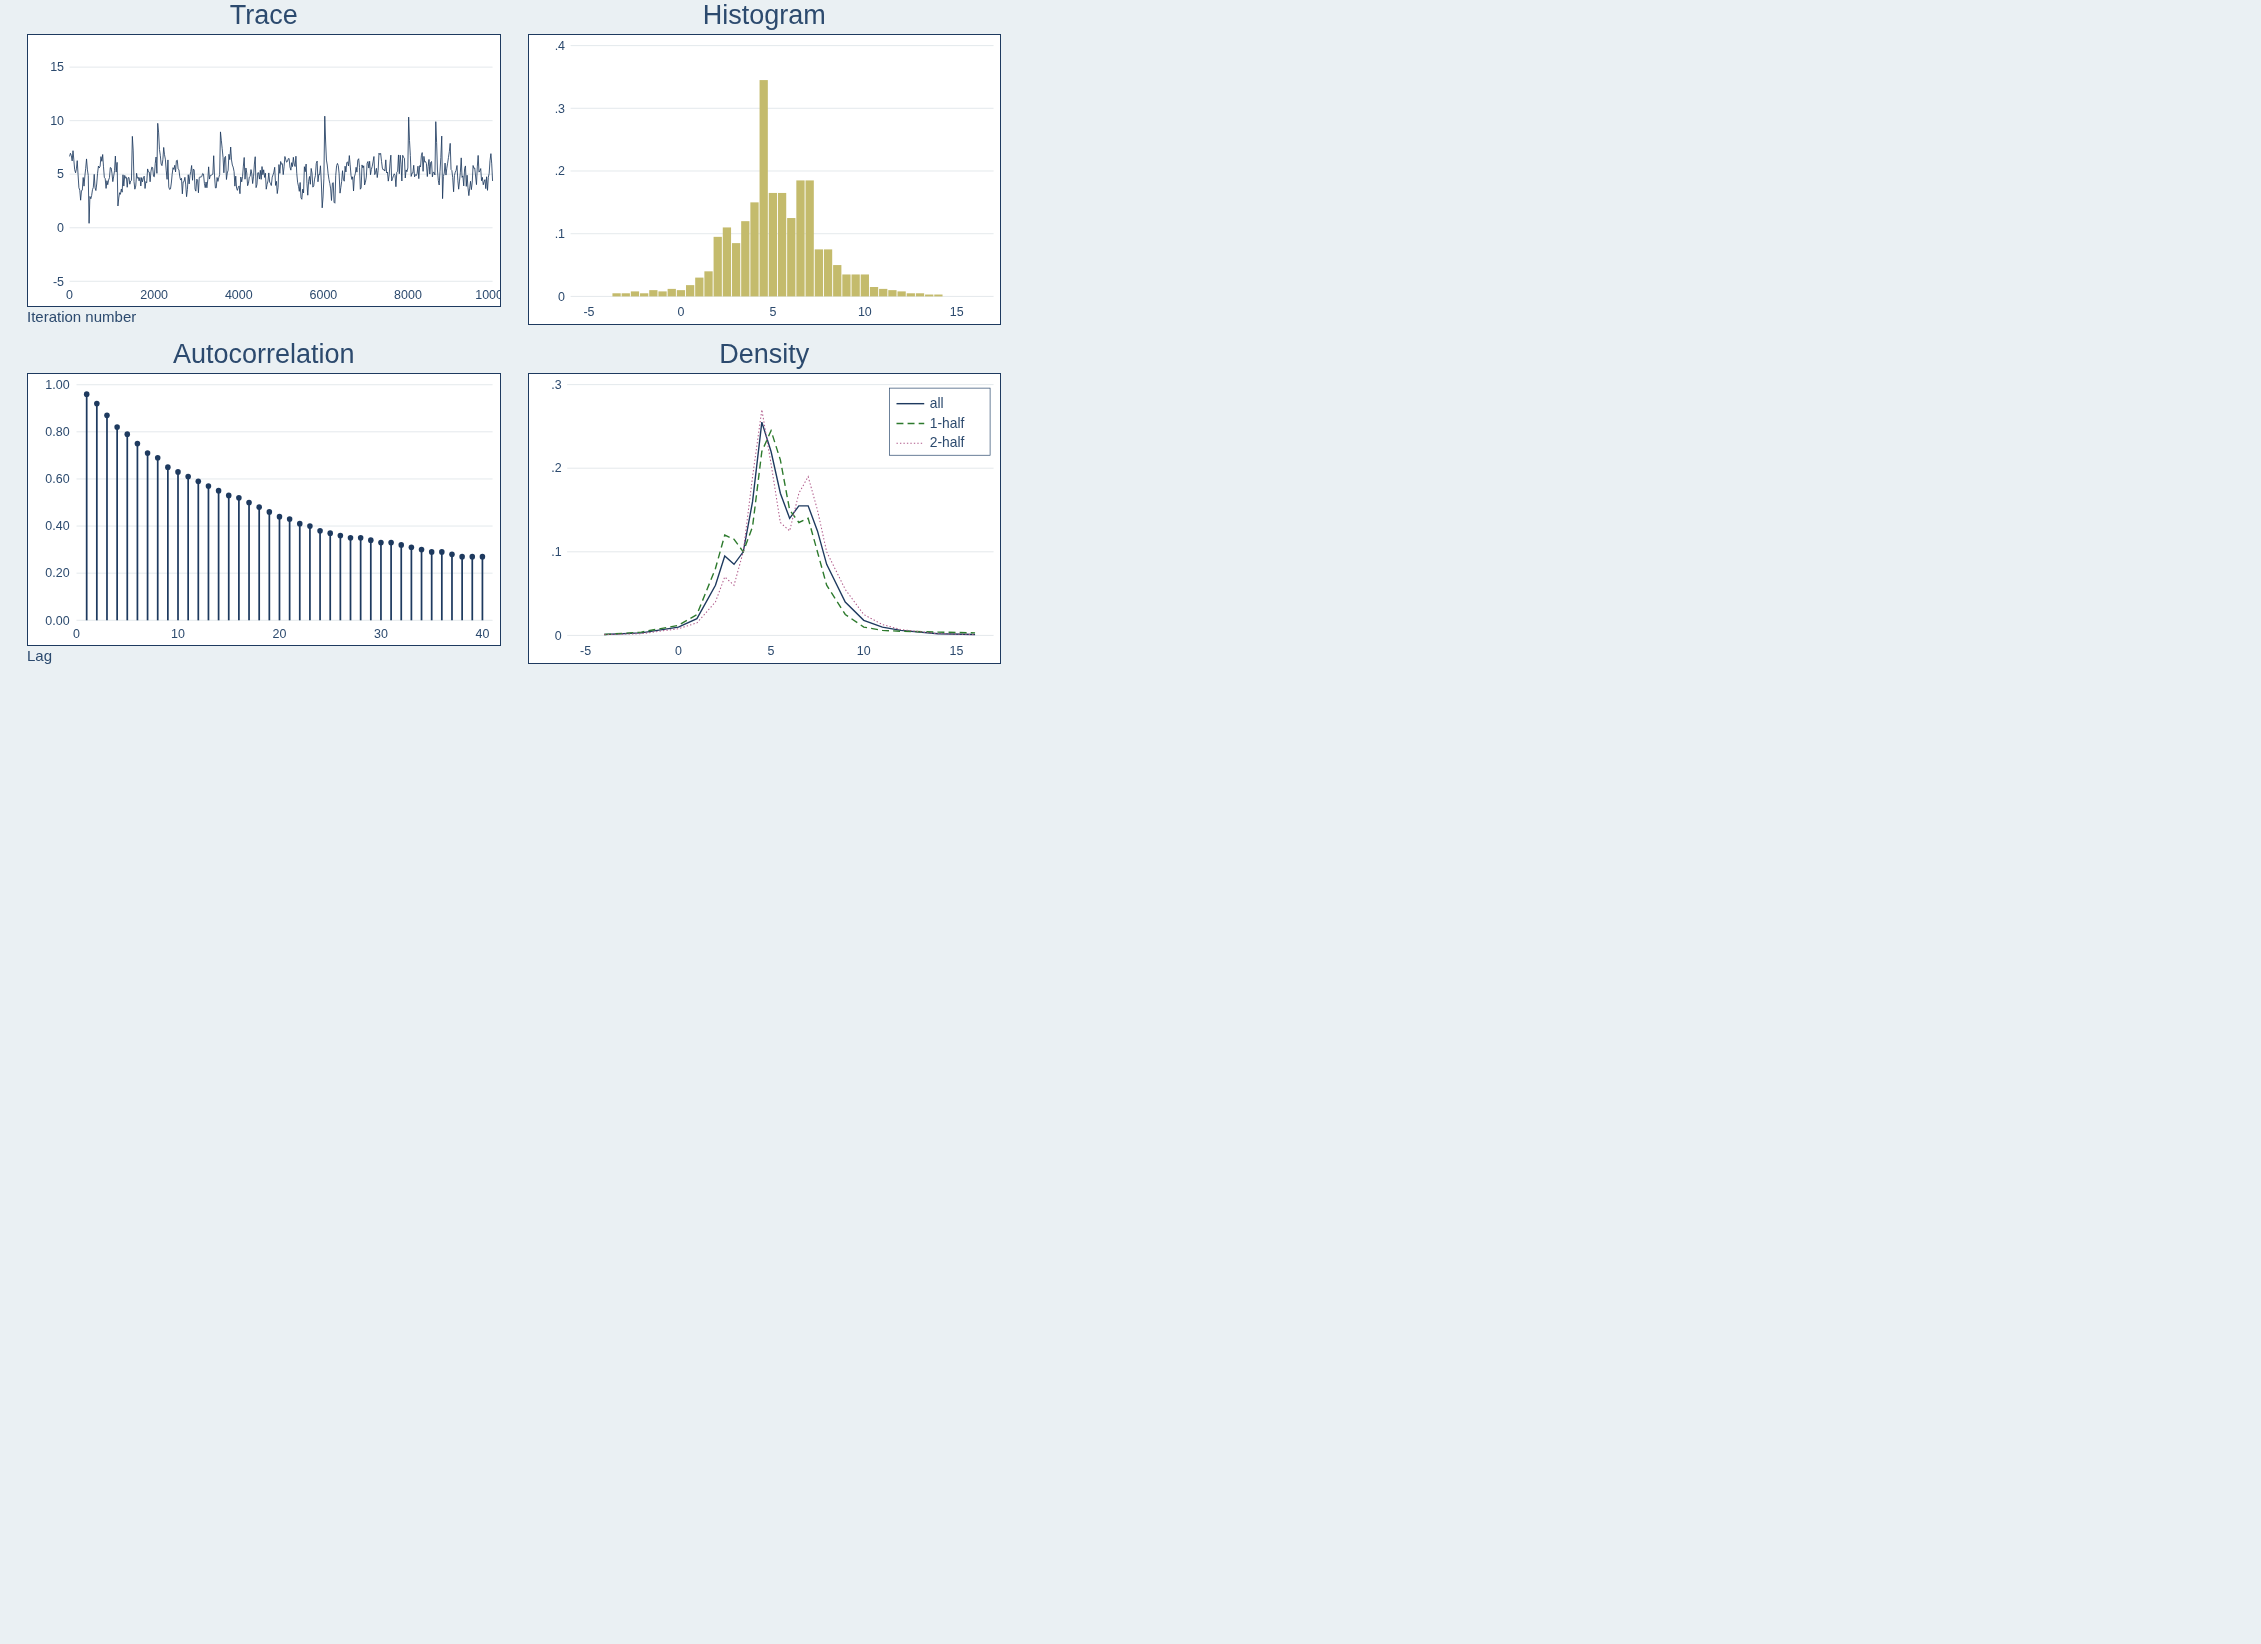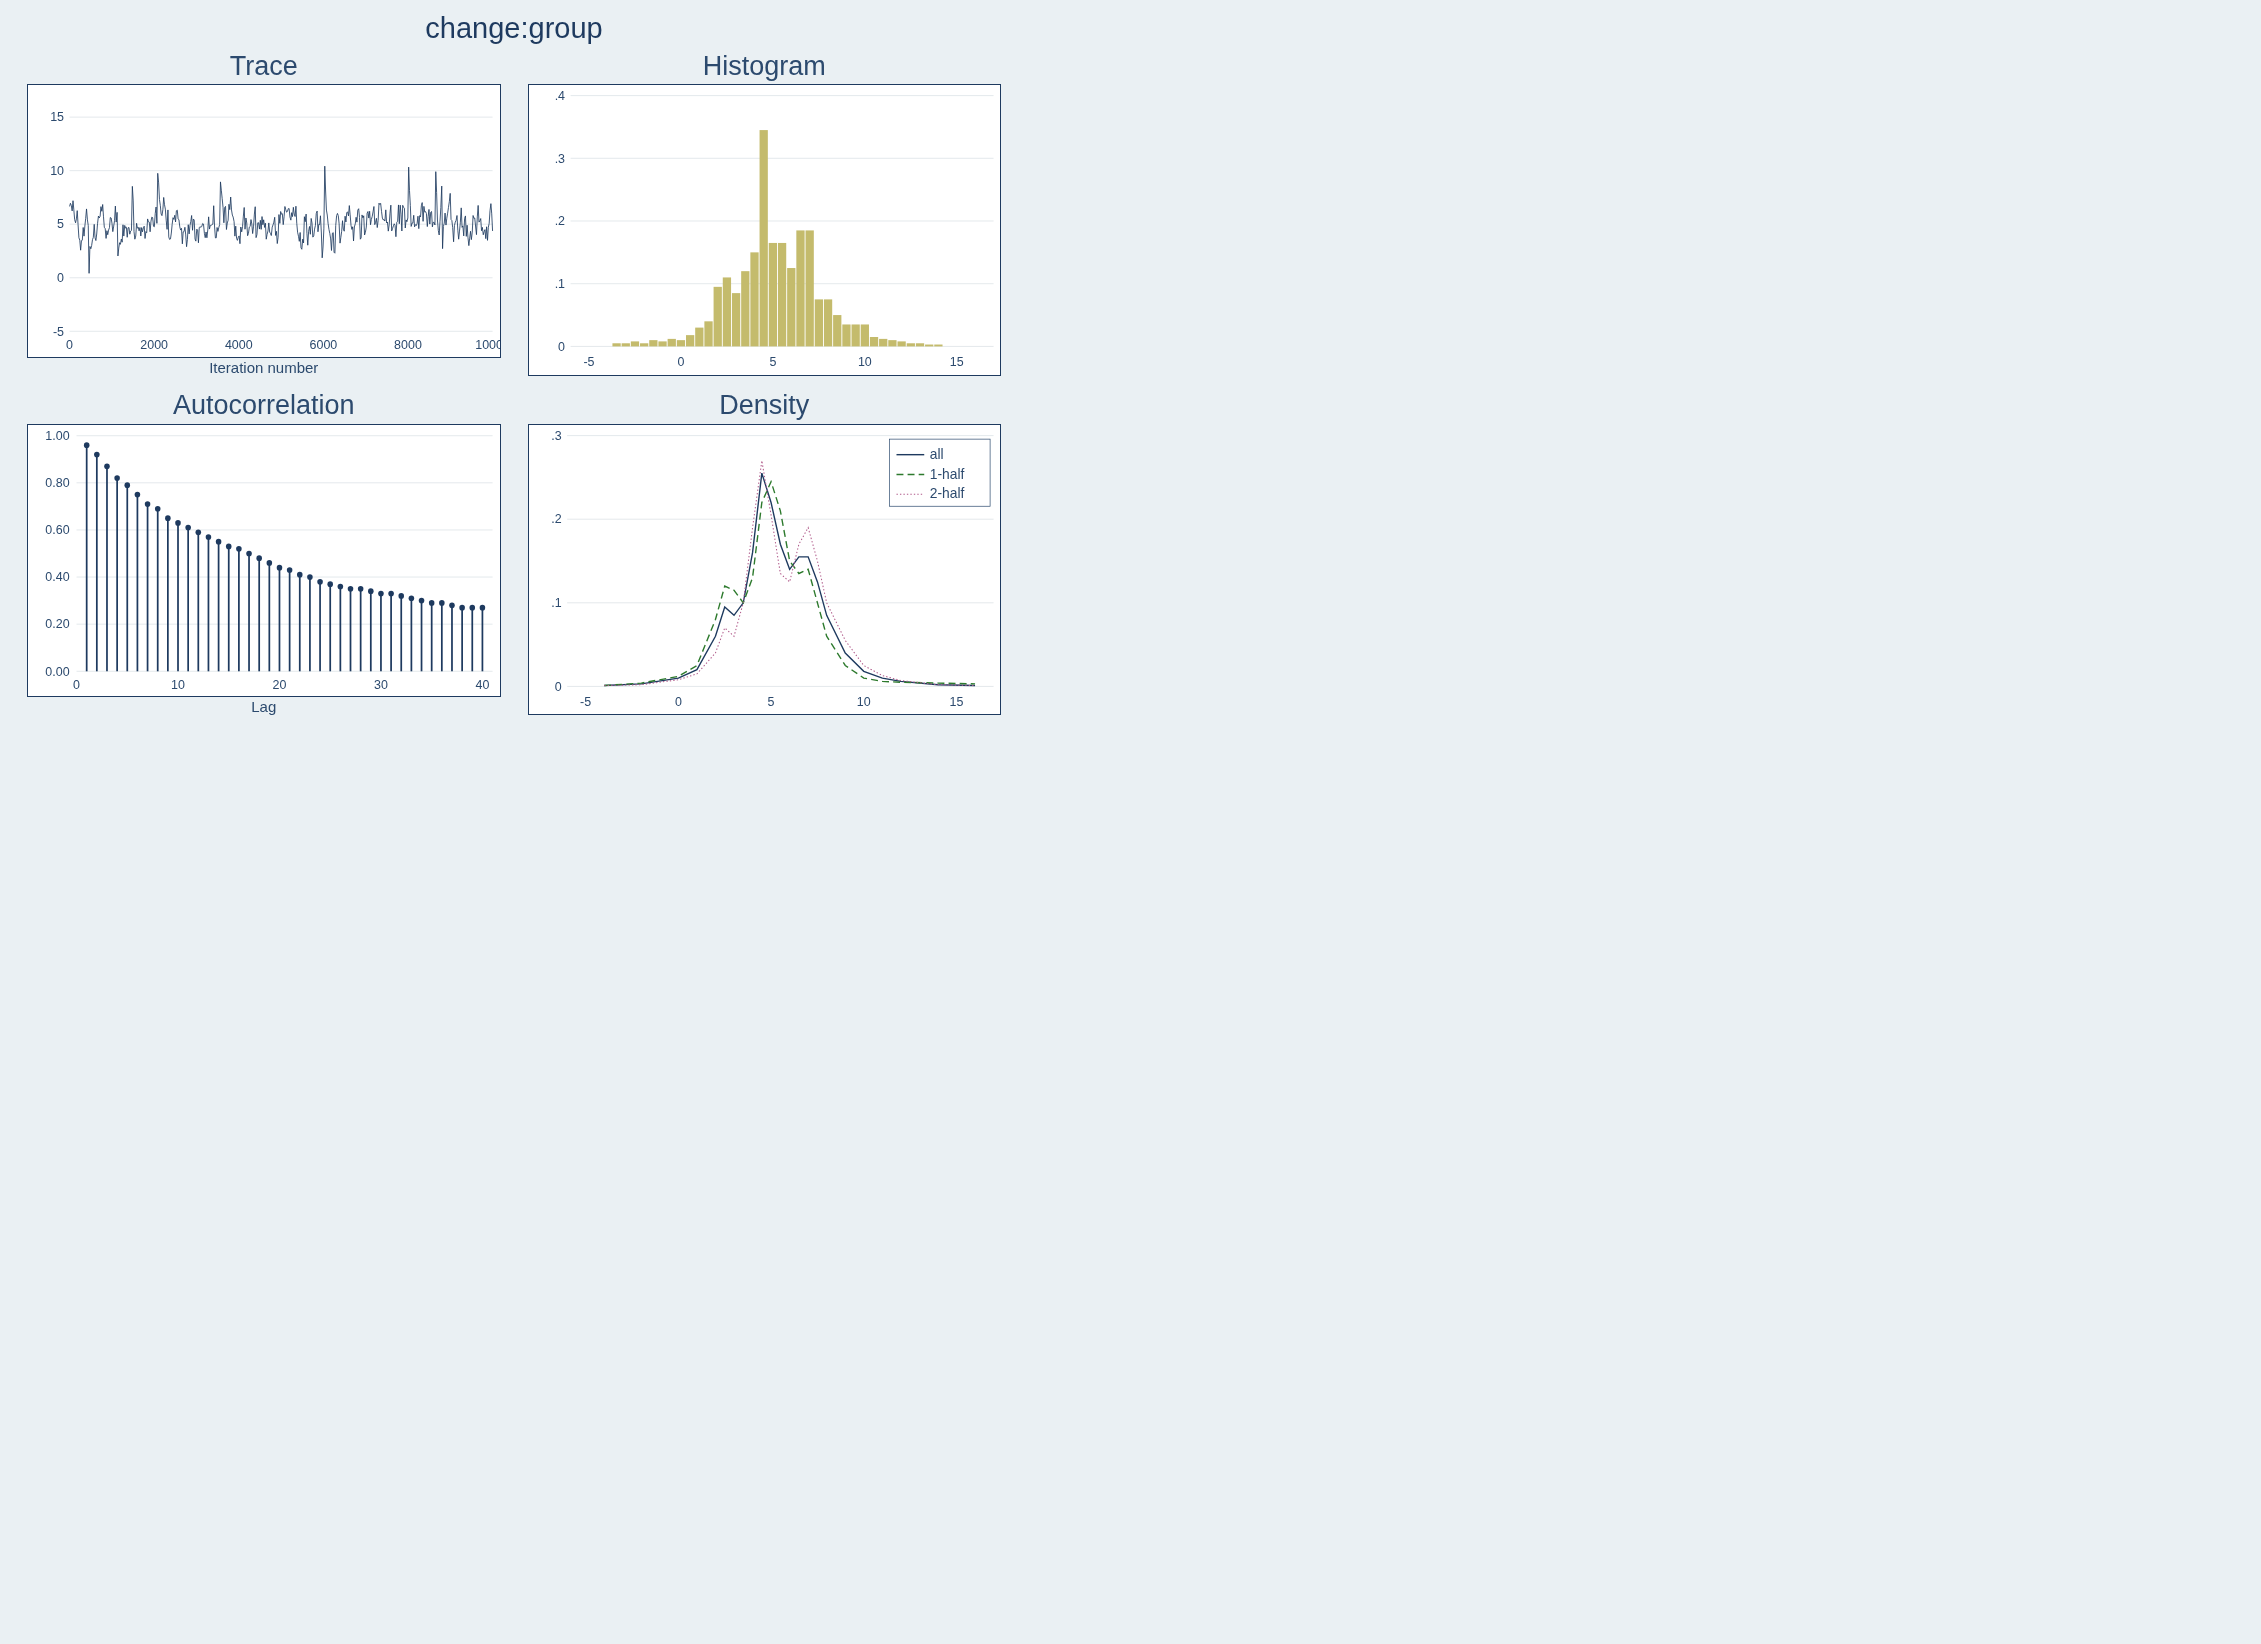--- a/index.html
+++ b/index.html
@@ -44,21 +44,21 @@
     margin-bottom: 2.7px;
   }
   .plot-area {
     flex: 1;
     background: #ffffff;
     border: 0.7px solid #1e3a5f;
     position: relative;
   }
   svg { display: block; }
   .axis-label {
-    text-align: center;
+    text-align: left;
     font-size: 15px;
     font-weight: 300;
     color: #2c4a6e;
     margin-top: 1.4px;
   }
   .tick-label {
     font-size: 18px;
     fill: #2c4a6e;
     font-weight: 300;
   }
@@ -106,21 +106,20 @@
   .legend-text {
     font-size: 20px;
     fill: #2c4a6e;
     font-weight: 300;
   }
 </style>
 </head>
 <body>
 
 <div class="page">
-  <div class="main-title">change:group</div>
   <div class="grid">
 
     <div class="panel">
       <div class="panel-title">Trace</div>
       <div class="plot-area">
         <svg id="svg-trace" viewBox="0 0 680 380" preserveAspectRatio="none" width="100%" height="100%">
             <line x1="60" x2="670" y1="345" y2="345" class="grid-line"></line>
             <text x="52" y="351" text-anchor="end" class="tick-label">-5</text>
             <line x1="60" x2="670" y1="270" y2="270" class="grid-line"></line>
             <text x="52" y="276" text-anchor="end" class="tick-label">0</text>

